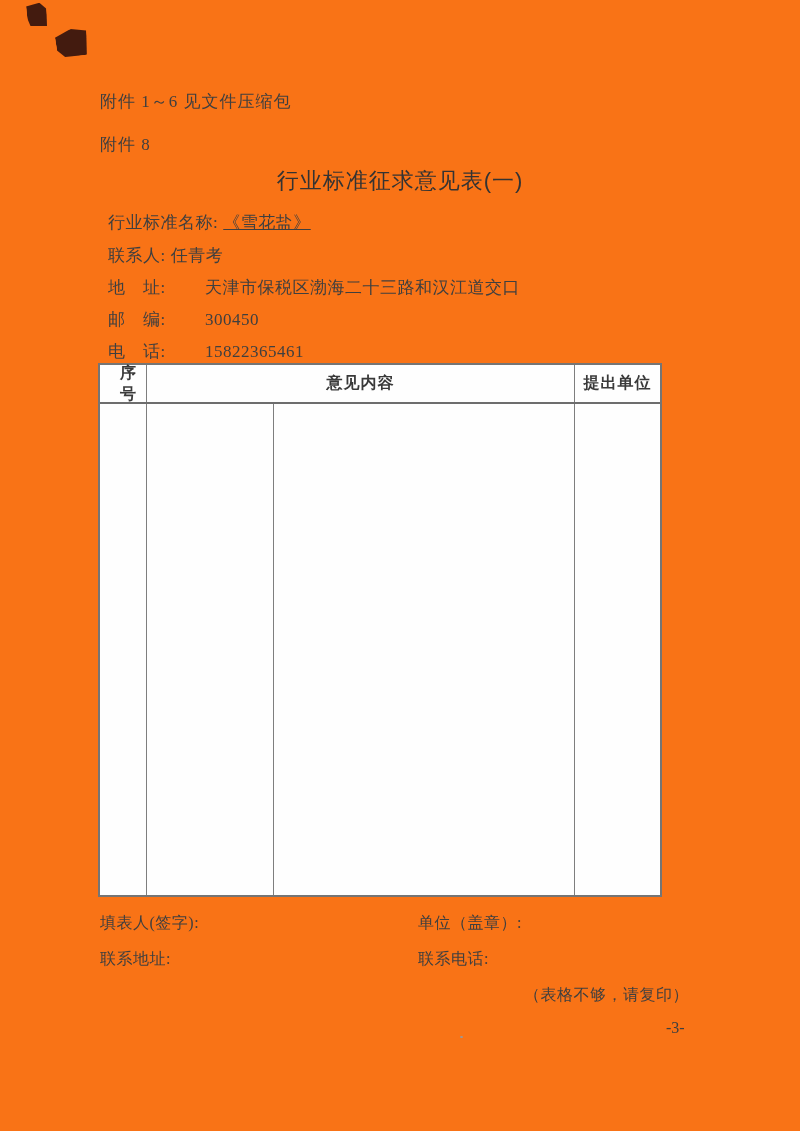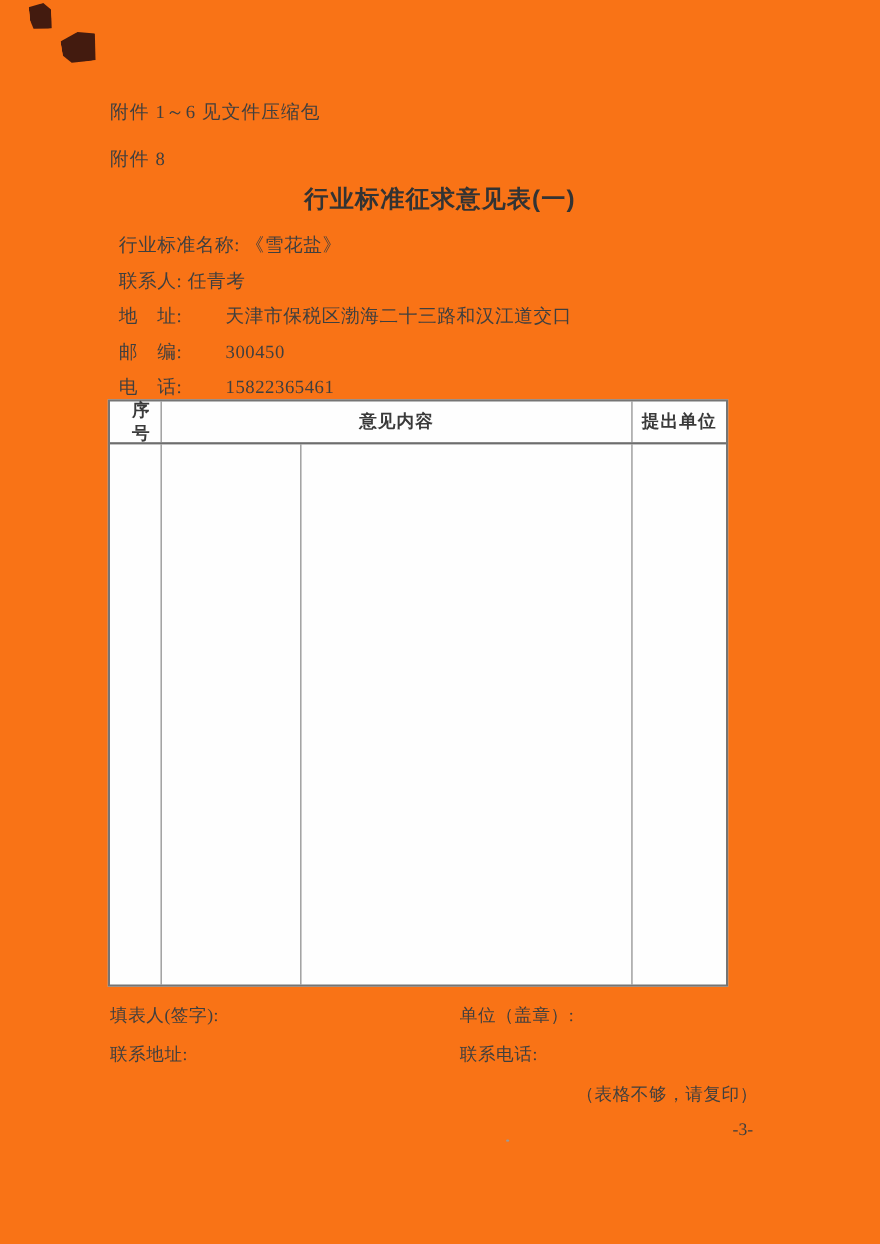--- a/index.html
+++ b/index.html
@@ -18,24 +18,24 @@
          clip-path:polygon(0 10%,68% 0,100% 28%,94% 100%,12% 93%,0 60%);}
   .mark2{left:56px;top:29px;width:32px;height:28px;transform:rotate(-9deg);
          clip-path:polygon(0 22%,52% 0,100% 14%,90% 100%,22% 96%,0 68%);}
   .doc-line{position:absolute;left:100px;font-size:17px;letter-spacing:1px;white-space:nowrap;}
   .att-note{top:90px;}
   .att-no{top:133px;}
   .title{
     position:absolute;left:0;right:0;top:166px;margin:0;
     text-align:center;
     font-family:"Liberation Sans","DejaVu Sans",sans-serif;
-    font-size:22px;font-weight:bold;color:#333;letter-spacing:1px;
+    font-size:22px;font-weight:normal;color:#333;letter-spacing:1px;
   }
   .info-line{position:absolute;left:108px;font-size:17px;letter-spacing:.5px;white-space:nowrap;}
-  .il0{top:211px;} .il1{top:244px;} .il2{top:276px;} .il3{top:308px;} .il4{top:340px;width:560px;}
+  .il0{top:211px;text-decoration:underline;} .il1{top:244px;} .il2{top:276px;} .il3{top:308px;} .il4{top:340px;width:560px;}
   .lbl{display:inline-block;}
   .lblw{width:92px;}
   .val{margin-left:5px;}
   .email-group{position:absolute;left:197px;top:0;}
   .email-group .val{margin-left:6px;}
 
   .form-table{
     position:absolute;left:98px;top:363px;width:564px;height:534px;
     display:flex;flex-direction:column;
     border:2px solid #757575;box-sizing:border-box;

